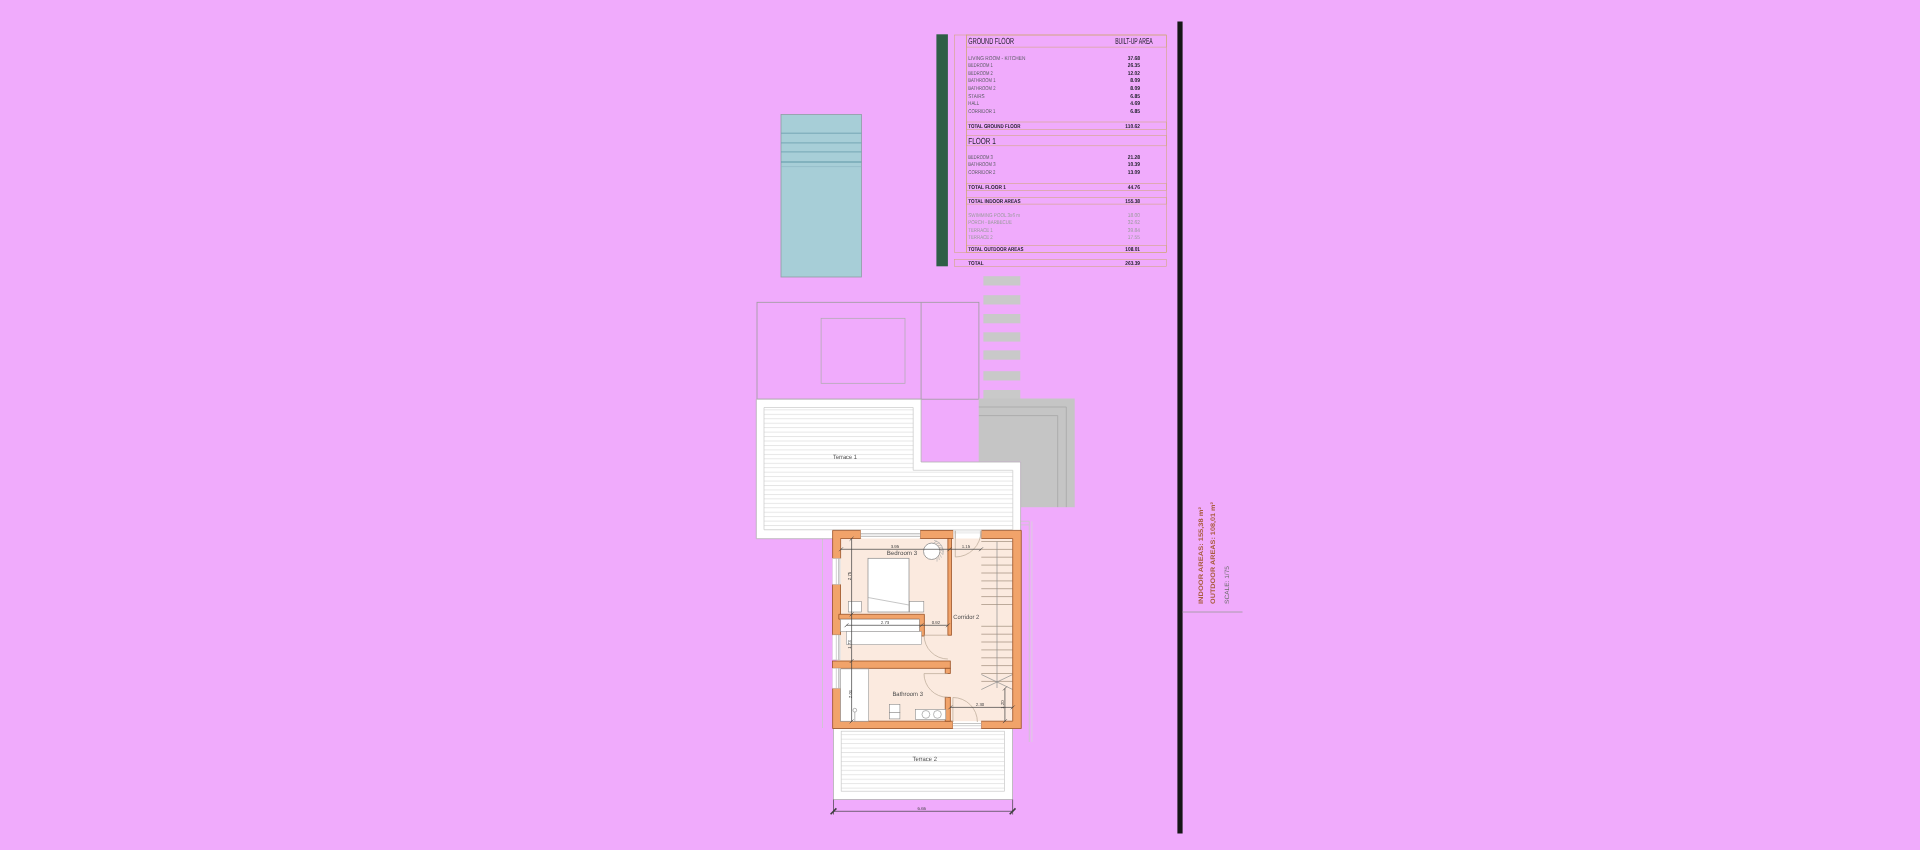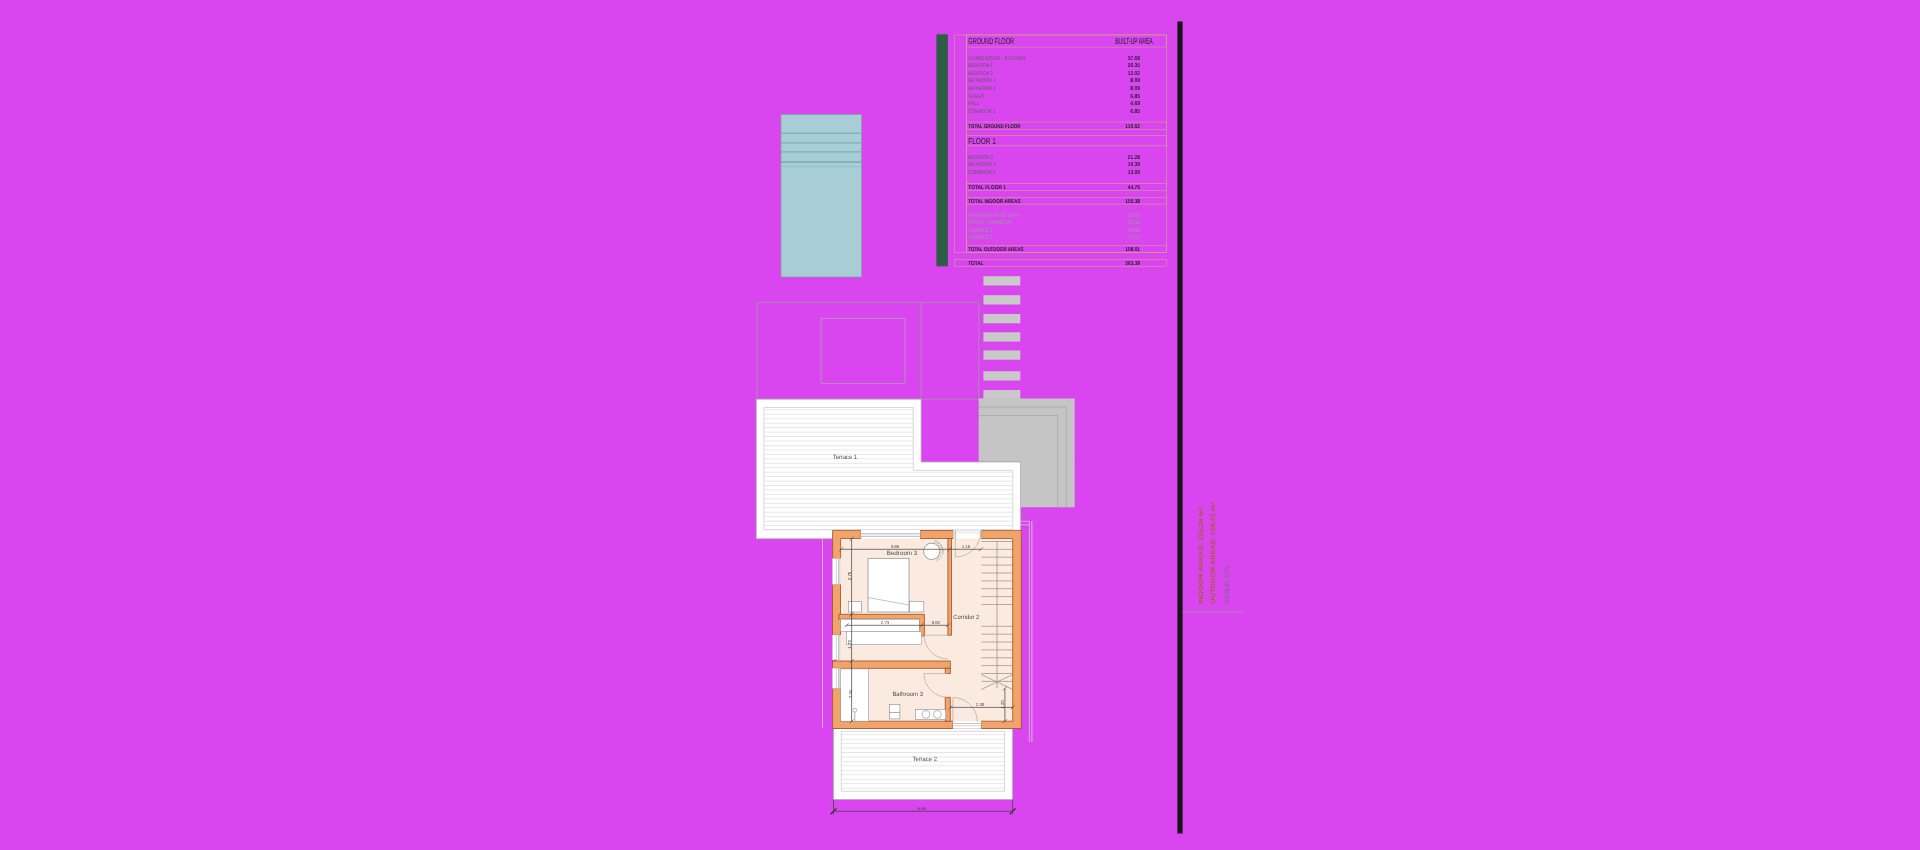--- a/index.html
+++ b/index.html
@@ -1,16 +1,16 @@
 <!DOCTYPE html>
 <html><head>
 <meta charset="utf-8">
 <style>
 html,body{margin:0;padding:0;background:#ffffff;}
-#page{position:relative;width:1920px;height:850px;background:#d946ef;overflow:hidden;}
+#page{position:relative;width:1920px;height:850px;background:#f0abfc;overflow:hidden;}
 </style>
 </head>
 <body>
 <div id="page">
 <svg width="1920" height="850" viewBox="0 0 1920 850" style="text-rendering:geometricPrecision" font-family="Liberation Sans, sans-serif" xmlns="http://www.w3.org/2000/svg">
 <defs>
 <pattern id="hz" width="10" height="4.45" patternUnits="userSpaceOnUse">
           <path d="M0,0.5 H10" stroke="#dcdcdc" stroke-width="0.75"></path>
         </pattern>
 </defs>

